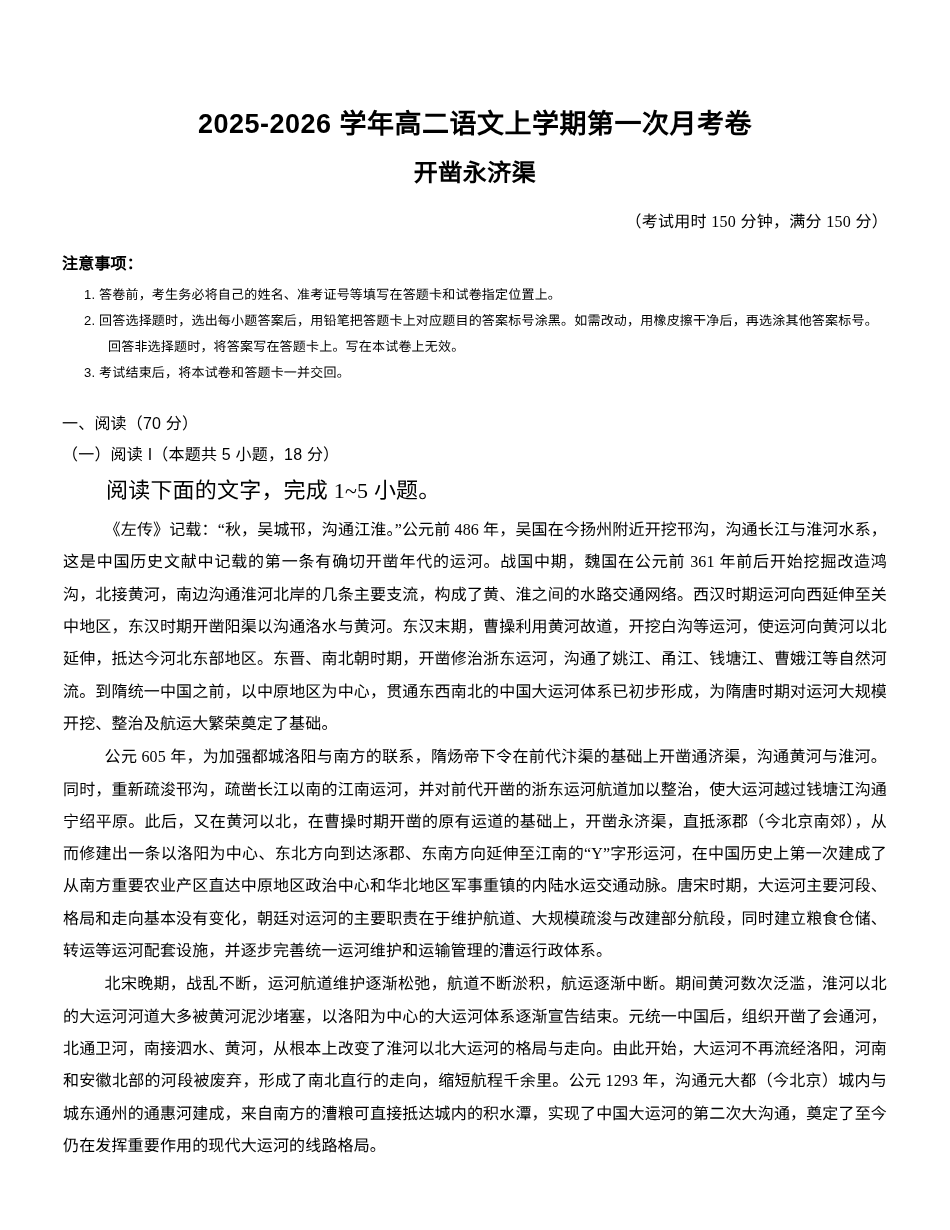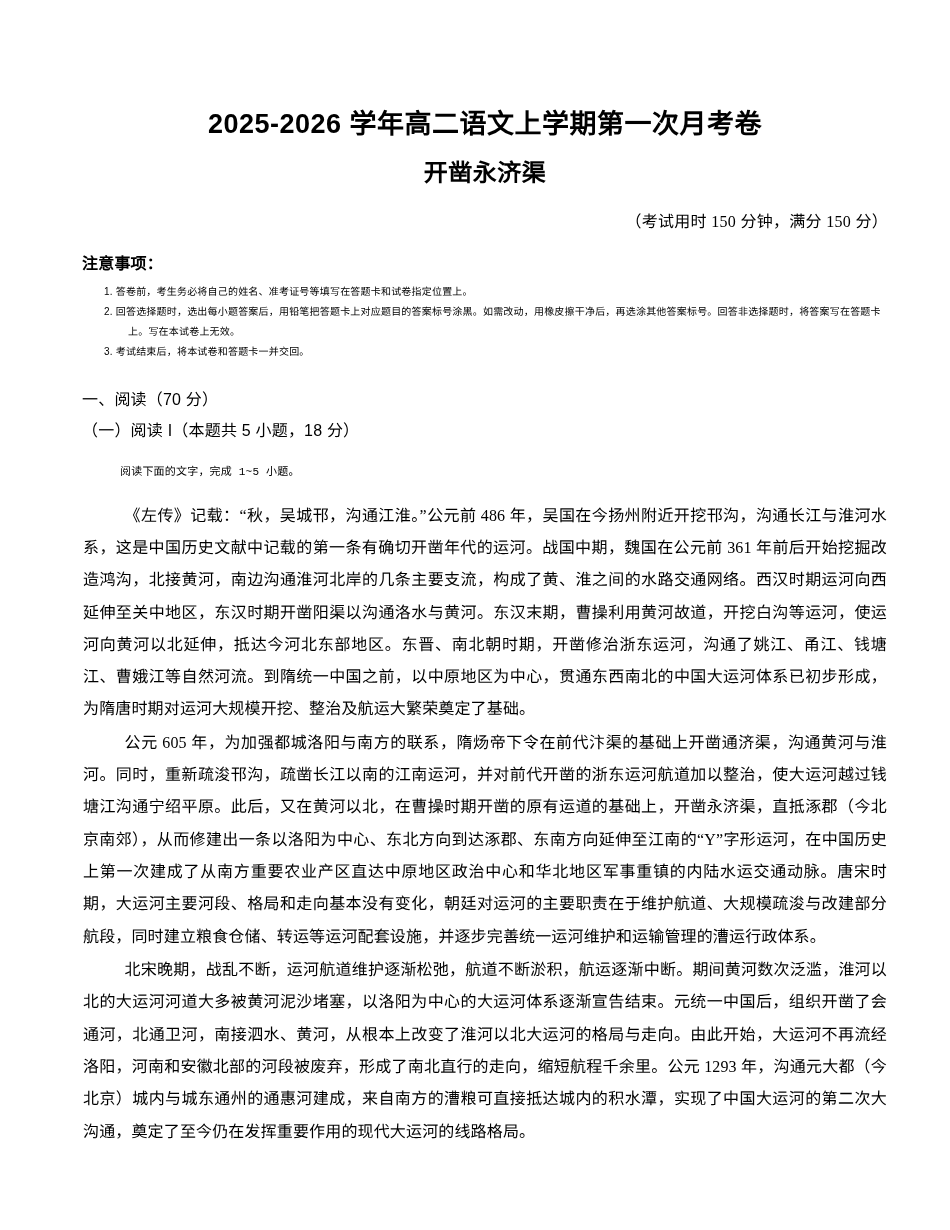--- a/index.html
+++ b/index.html
@@ -14,21 +14,21 @@
     position: relative;
     overflow: hidden;
     font-family: "Liberation Sans", "DejaVu Sans", sans-serif;
     color: #000000;
     -webkit-font-smoothing: antialiased;
   }
   .page {
     box-sizing: border-box;
     width: 950px;
     height: 870px;
-    padding: 108px 62px 20px 82px;
+    padding: 108px 62px 20px 62px;
   }
 
   
   .doc-title {
     font-family: "Liberation Sans", "DejaVu Sans", sans-serif;
     font-size: 27px;
     font-weight: 700;
     text-align: center;
     letter-spacing: 0.5px;
     line-height: 1.25;
@@ -59,21 +59,21 @@
     margin: 0 0 8px 0;
     letter-spacing: 0.2px;
   }
   .notice-list {
     margin: 0 0 22px 0;
     padding: 0;
     list-style: none;
   }
   .notice-item {
     font-family: "Liberation Sans", "DejaVu Sans", sans-serif;
-    font-size: 10px;
+    font-size: 13px;
     line-height: 2.0;
     padding-left: 46px;
     text-indent: -24px;
     letter-spacing: 0.2px;
   }
   .notice-item .num {
     display: inline;
   }
 
   
@@ -87,24 +87,24 @@
   .subsection-heading {
     font-family: "Liberation Sans", "DejaVu Sans", sans-serif;
     font-size: 16px;
     line-height: 1.95;
     margin: 0;
     letter-spacing: 0.2px;
   }
 
   
   .prompt-line {
-    font-family: Liberation Mono, monospace;
-    font-size: 11px;
+    font-family: Liberation Serif, serif;
+    font-size: 22px;
     line-height: 1.95;
-    margin: 16px;
+    margin: 0;
     text-indent: 2em;
     letter-spacing: 0.2px;
   }
   .material-label {
     font-family: "Liberation Serif", "DejaVu Serif", serif;
     font-size: 16.5px;
     line-height: 1.95;
     margin: 0;
     text-indent: 2.6em;
     letter-spacing: 0.2px;

